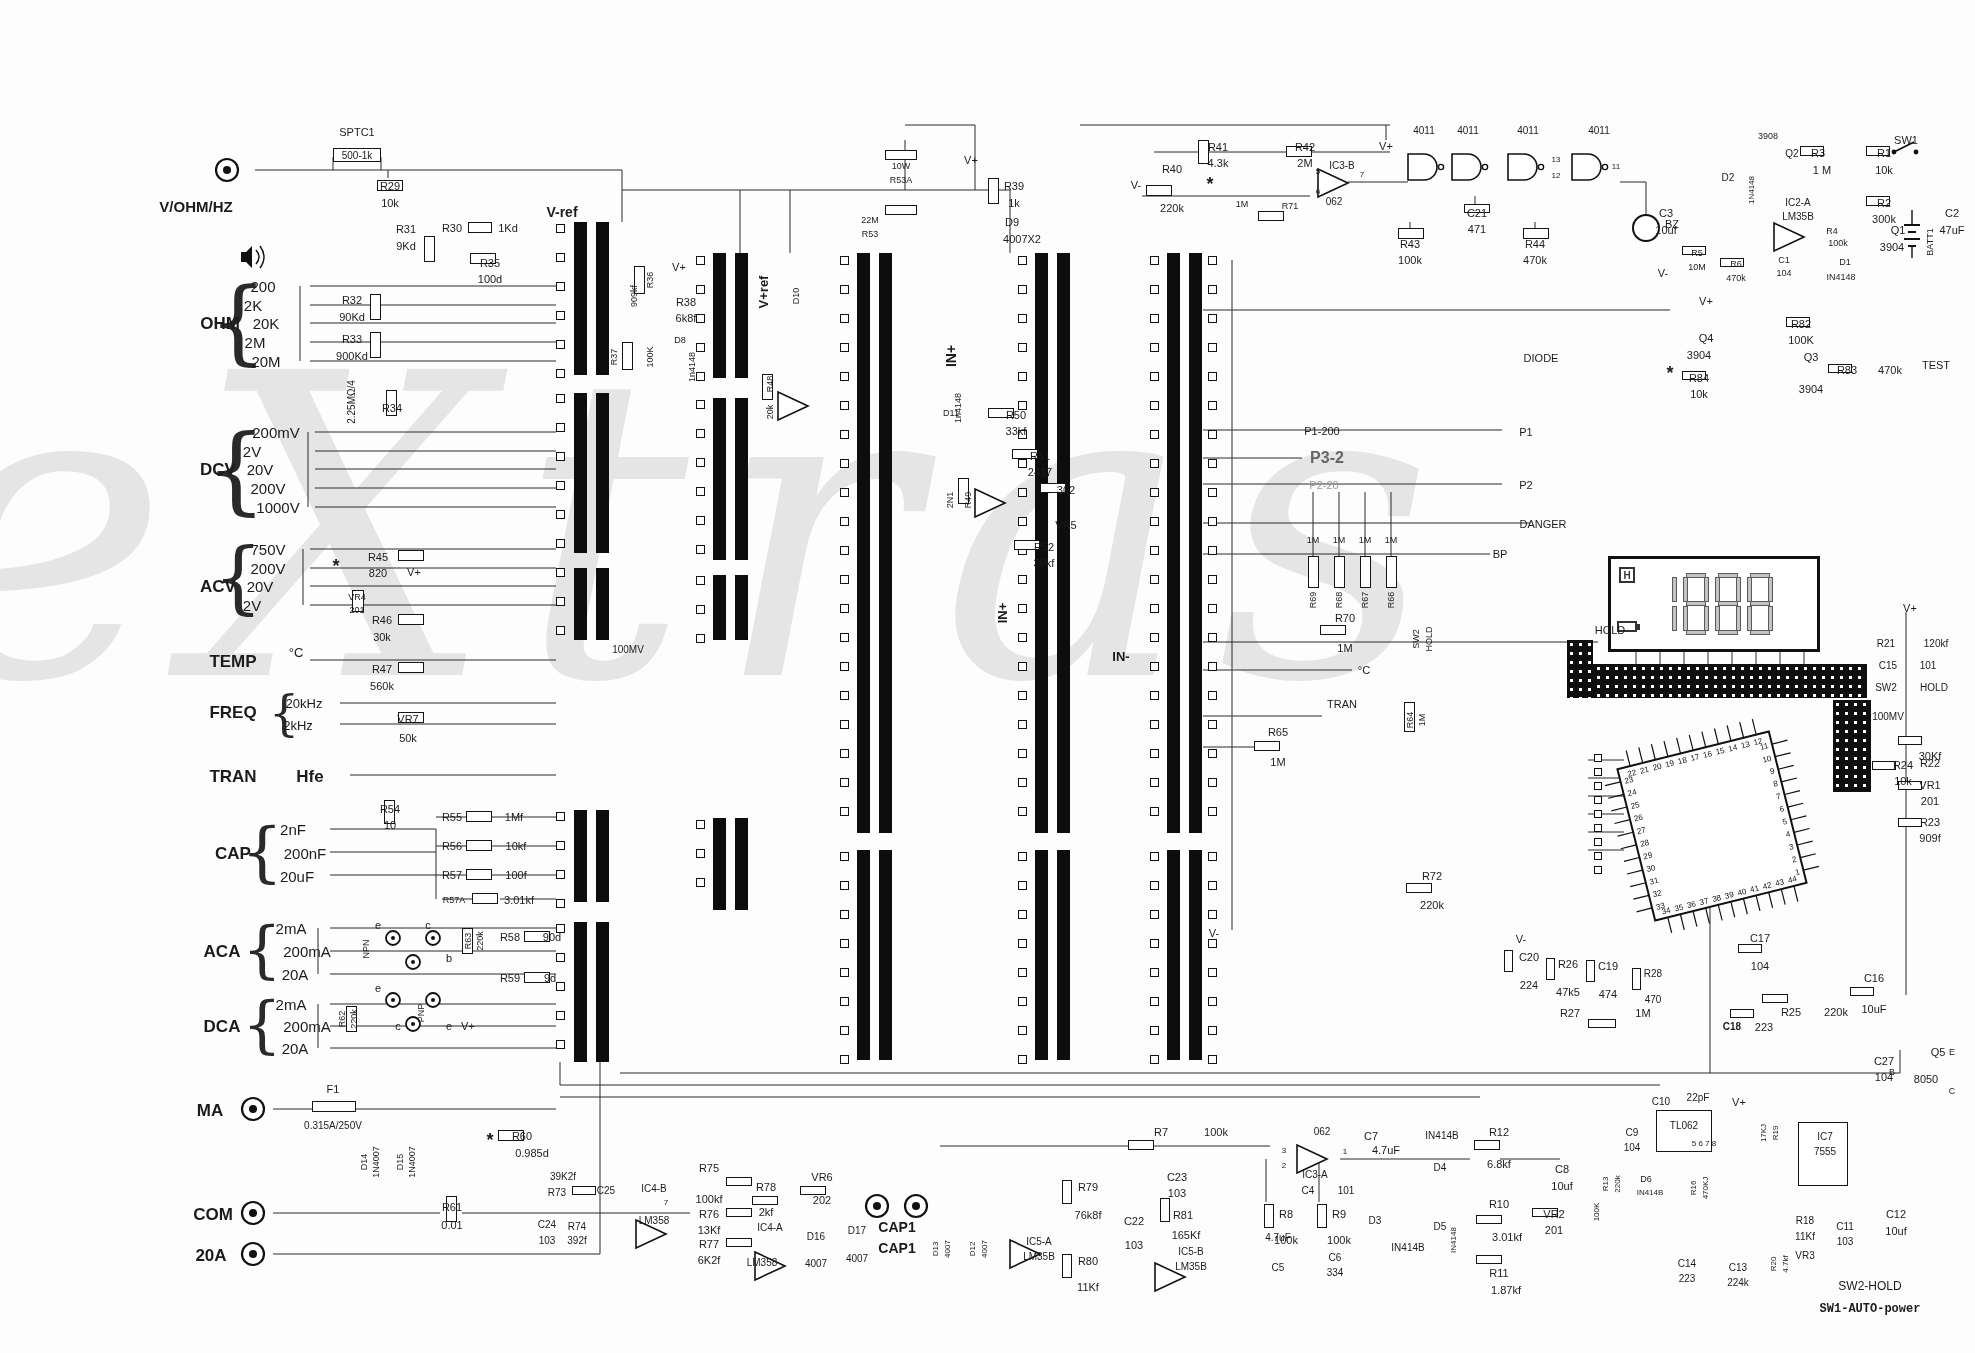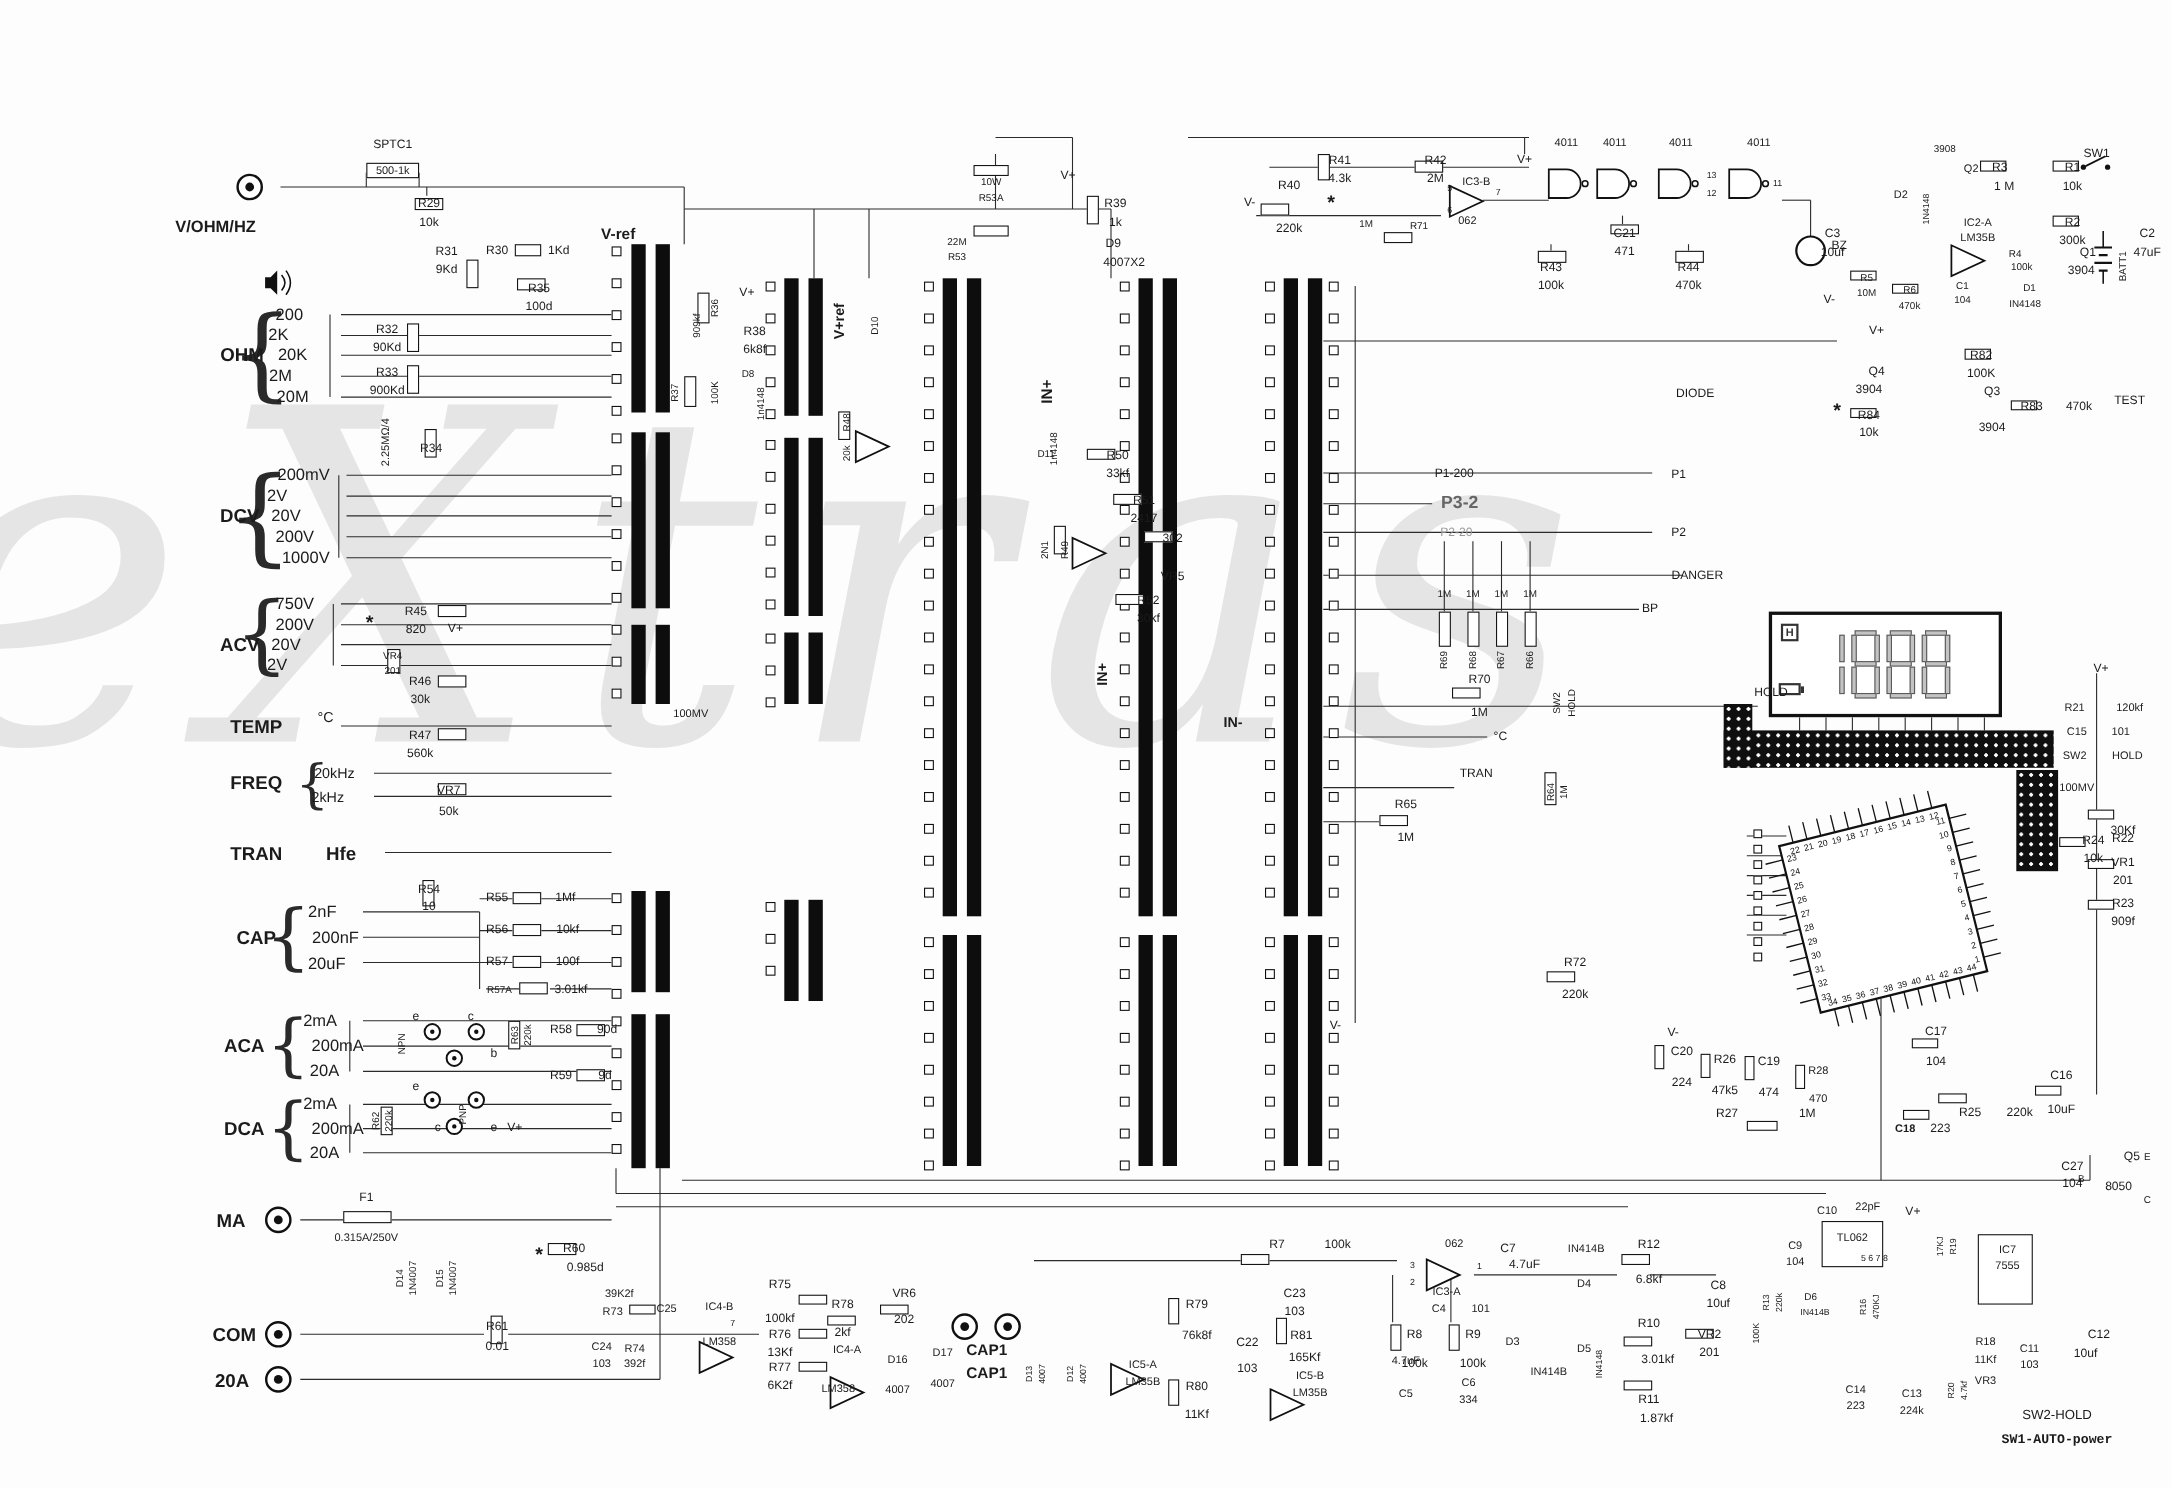--- a/index.html
+++ b/index.html
@@ -921,21 +921,21 @@
     <div class="lbl" style="left: 1687px; top: 1279px; font-size: 10px; font-weight: normal; color: rgb(27, 27, 27);">223</div>
     <div class="lbl" style="left: 1738px; top: 1268px; font-size: 10px; font-weight: normal; color: rgb(27, 27, 27);">C13</div>
     <div class="lbl" style="left: 1738px; top: 1283px; font-size: 10px; font-weight: normal; color: rgb(27, 27, 27);">224k</div>
     <div class="lbl" style="left: 1774px; top: 1264px; font-size: 8px; font-weight: normal; color: rgb(27, 27, 27); transform: translate(-50%, -50%) rotate(-90deg);">R20</div>
     <div class="lbl" style="left: 1786px; top: 1264px; font-size: 8px; font-weight: normal; color: rgb(27, 27, 27); transform: translate(-50%, -50%) rotate(-90deg);">4.7kf</div>
     <div class="lbl" style="left: 1805px; top: 1221px; font-size: 10px; font-weight: normal; color: rgb(27, 27, 27);">R18</div>
     <div class="lbl" style="left: 1805px; top: 1237px; font-size: 10px; font-weight: normal; color: rgb(27, 27, 27);">11Kf</div>
     <div class="lbl" style="left: 1805px; top: 1256px; font-size: 10px; font-weight: normal; color: rgb(27, 27, 27);">VR3</div>
     <div class="lbl" style="left: 1845px; top: 1227px; font-size: 10px; font-weight: normal; color: rgb(27, 27, 27);">C11</div>
     <div class="lbl" style="left: 1845px; top: 1242px; font-size: 10px; font-weight: normal; color: rgb(27, 27, 27);">103</div>
-    <div class="lbl" style="left: 1896px; top: 1214px; font-size: 11px; font-weight: normal; color: rgb(27, 27, 27); margin-left: 12px;">C12</div>
+    <div class="lbl" style="left: 1896px; top: 1214px; font-size: 11px; font-weight: normal; color: rgb(27, 27, 27);">C12</div>
     <div class="lbl" style="left: 1896px; top: 1231px; font-size: 11px; font-weight: normal; color: rgb(27, 27, 27);">10uf</div>
     <div class="lbl" style="left: 1870px; top: 1286px; font-size: 12px; font-weight: normal; color: rgb(27, 27, 27);">SW2-HOLD</div>
     <div class="lbl" style="left: 1870px; top: 1309px; font-size: 12px; font-weight: bold; color: rgb(27, 27, 27); font-family: Liberation Mono, monospace;">SW1-AUTO-power</div>
     <div class="lbl" style="left: 1161px; top: 1132px; font-size: 11px; font-weight: normal; color: rgb(27, 27, 27);">R7</div>
     <div class="lbl" style="left: 1216px; top: 1132px; font-size: 11px; font-weight: normal; color: rgb(27, 27, 27);">100k</div>
     <div class="lbl" style="left: 1322px; top: 1132px; font-size: 10px; font-weight: normal; color: rgb(27, 27, 27);">062</div>
     <div class="lbl" style="left: 1315px; top: 1175px; font-size: 10px; font-weight: normal; color: rgb(27, 27, 27);">IC3-A</div>
     <div class="lbl" style="left: 1284px; top: 1151px; font-size: 8px; font-weight: normal; color: rgb(27, 27, 27);">3</div>
     <div class="lbl" style="left: 1284px; top: 1166px; font-size: 8px; font-weight: normal; color: rgb(27, 27, 27);">2</div>
     <div class="lbl" style="left: 1345px; top: 1152px; font-size: 8px; font-weight: normal; color: rgb(27, 27, 27);">1</div>

